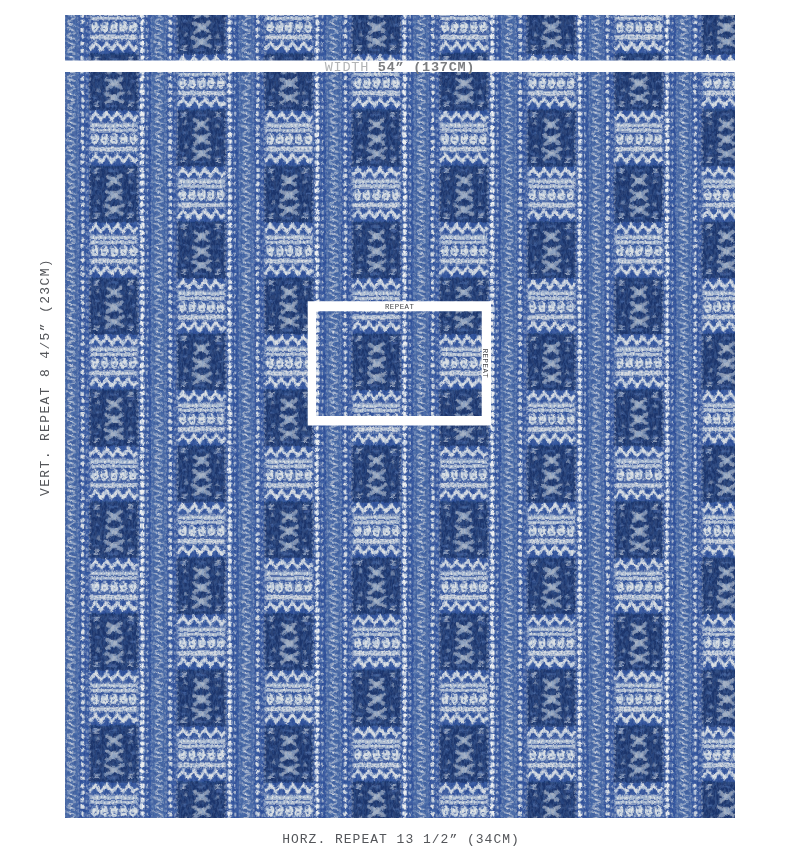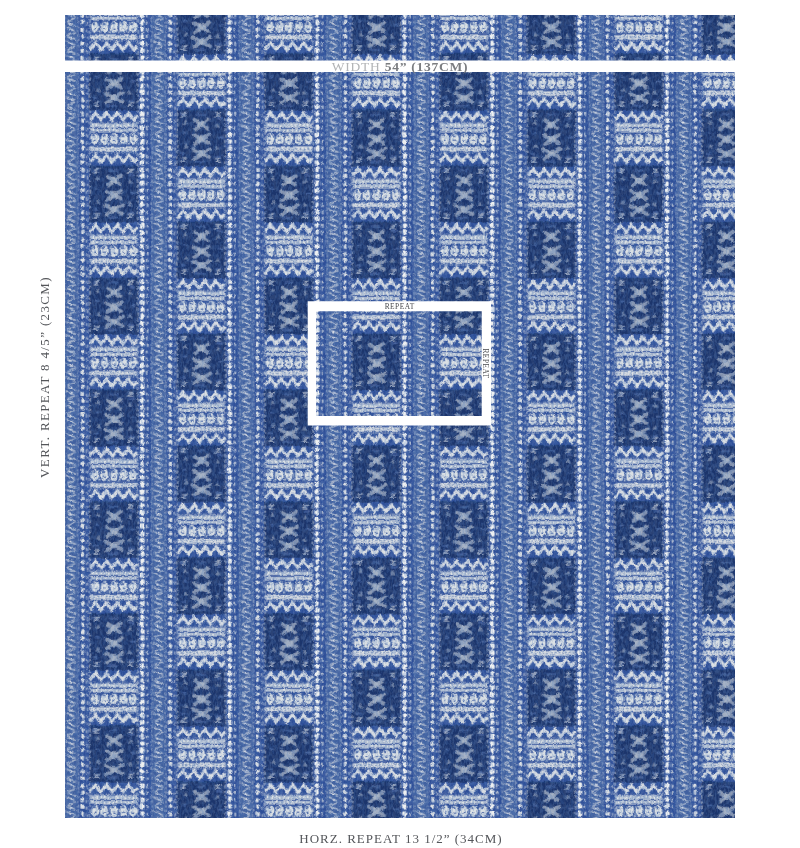--- a/index.html
+++ b/index.html
@@ -1,17 +1,17 @@
 <!DOCTYPE html>
 <html><head>
 <meta charset="utf-8">
 <style>
   html,body{margin:0;padding:0;background:#ffffff;}
   .page{position:relative;width:800px;height:848px;background:#ffffff;overflow:hidden;
-        font-family:Liberation Serif, serif;}
+        font-family:Liberation Mono, monospace;}
 </style>
 </head>
 <body>
 <div class="page">
 <svg width="800" height="848" viewBox="0 0 800 848" xmlns="http://www.w3.org/2000/svg">
 <defs>
 
   <filter id="nw" x="0%" y="0%" width="100%" height="100%">
     <feTurbulence type="fractalNoise" baseFrequency="0.42 0.2" numOctaves="2" seed="7" result="t"></feTurbulence>
     <feColorMatrix in="t" type="matrix" values="0 0 0 0 0.88  0 0 0 0 0.91  0 0 0 0 0.95  0 0 0 7 -3.1"></feColorMatrix>

